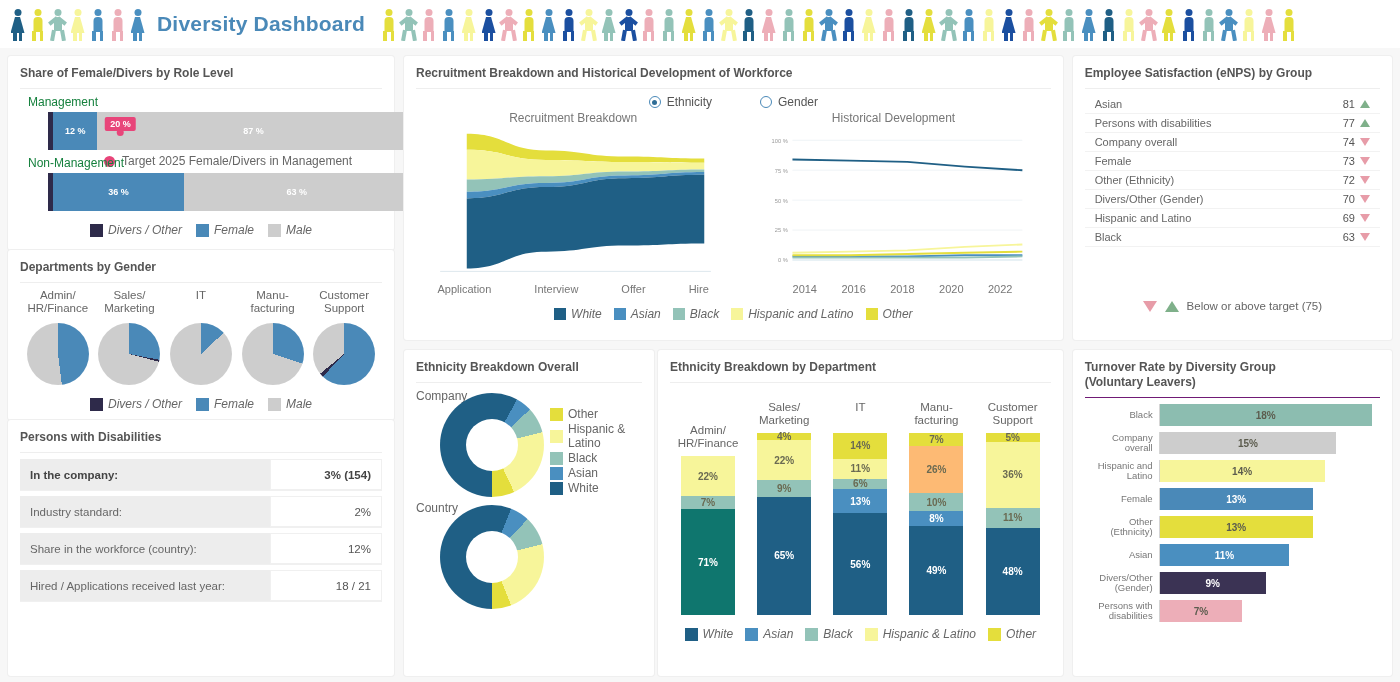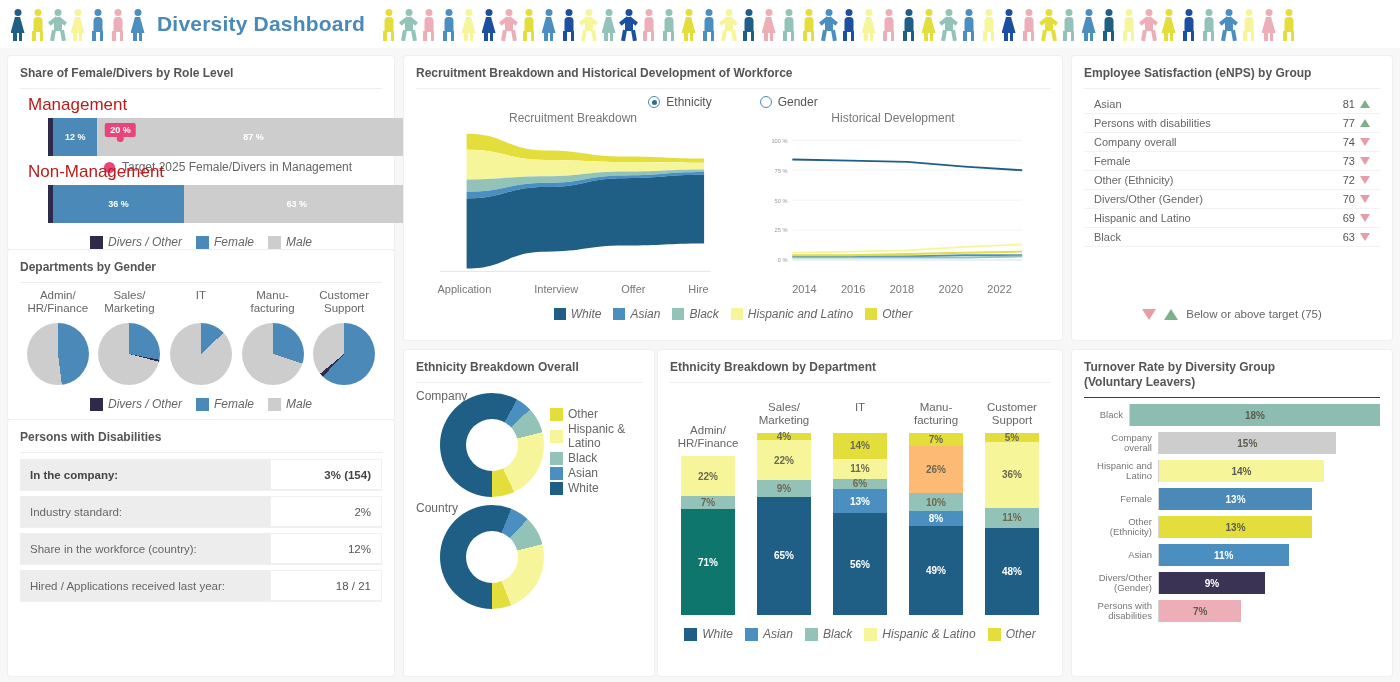--- a/index.html
+++ b/index.html
@@ -69,21 +69,21 @@
   .card {
     background: #fff; border-radius: 3px; padding: 10px 12px 8px 12px;
     box-shadow: 0 0 0 1px #efefef; position: relative;
   }
   .card-title {
     font-size: 12px; font-weight: bold; color: #555; line-height: 1.25;
     padding-bottom: 7px; border-bottom: 1px solid #eee; margin-bottom: 6px;
   }
 
   
-  .role-label { font-size: 17px; color: #b91c1c; margin: 2px 0 3px 8px; }
+  .role-label { font-size: 12px; color: #15803d; margin: 2px 0 3px 8px; }
   .stackbar { display: flex; height: 38px; width: 100%; position: relative; margin-left: 28px; }
   .seg { display: flex; align-items: center; justify-content: center; font-size: 9px; font-weight: bold; }
   .seg.divers { background: #2e2a4a; }
   .seg.female { background: #4a89b8; color: #fff; }
   .seg.male   { background: #cdcdcd; color: #fff; }
   .target-marker {
     position: absolute; top: 5px; z-index: 4; transform: translateX(-50%);
   }
   .target-bubble {
     background: #e8457a; color: #fff; font-size: 9px; font-weight: bold;
@@ -874,37 +874,37 @@
             </div>
             <div class="enps-row">
               <span>Hispanic and Latino</span>
               <span class="enps-val">69<span class="tri-dn"></span></span>
             </div>
             <div class="enps-row">
               <span>Black</span>
               <span class="enps-val">63<span class="tri-dn"></span></span>
             </div>
           </div>
-        <div class="enps-foot" style="position:absolute;left:0;right:0;bottom:20px">
+        <div class="enps-foot" style="position:absolute;left:0;right:0;bottom:28px">
           <span class="tri-dn big"></span>
           <span class="tri-up big"></span>
           <span>Below or above target (75)</span>
         </div>
       </div>
 
       <div class="card" style="flex:1">
         <div class="card-title" style="border-bottom:1px solid #701a75">
           <div>Turnover Rate by Diversity Group</div>
           <div>(Voluntary Leavers)</div>
         </div>
         <div class="turn-list" id="turn-list">
             <div class="turn-row">
               <div class="turn-lbl">Black</div>
               <div class="turn-track">
-                <div class="turn-bar" style="width:250px;background:#8cbdb0;color:#5c5c4e">18%</div>
+                <div class="turn-bar" style="width:212px;background:#8cbdb0;color:#5c5c4e">18%</div>
               </div>
             </div>
             <div class="turn-row">
               <div class="turn-lbl">Company overall</div>
               <div class="turn-track">
                 <div class="turn-bar" style="width:176.66666666666669px;background:#cdcdcd;color:#5c5c4e">15%</div>
               </div>
             </div>
             <div class="turn-row">
               <div class="turn-lbl">Hispanic and<br>Latino</div>

